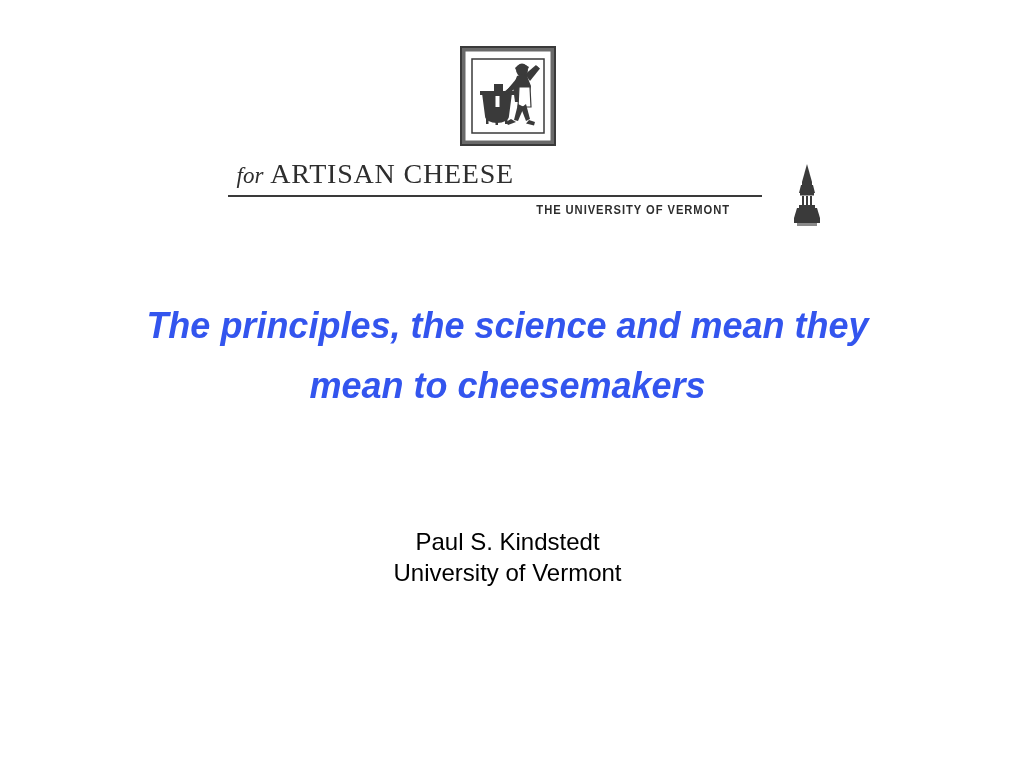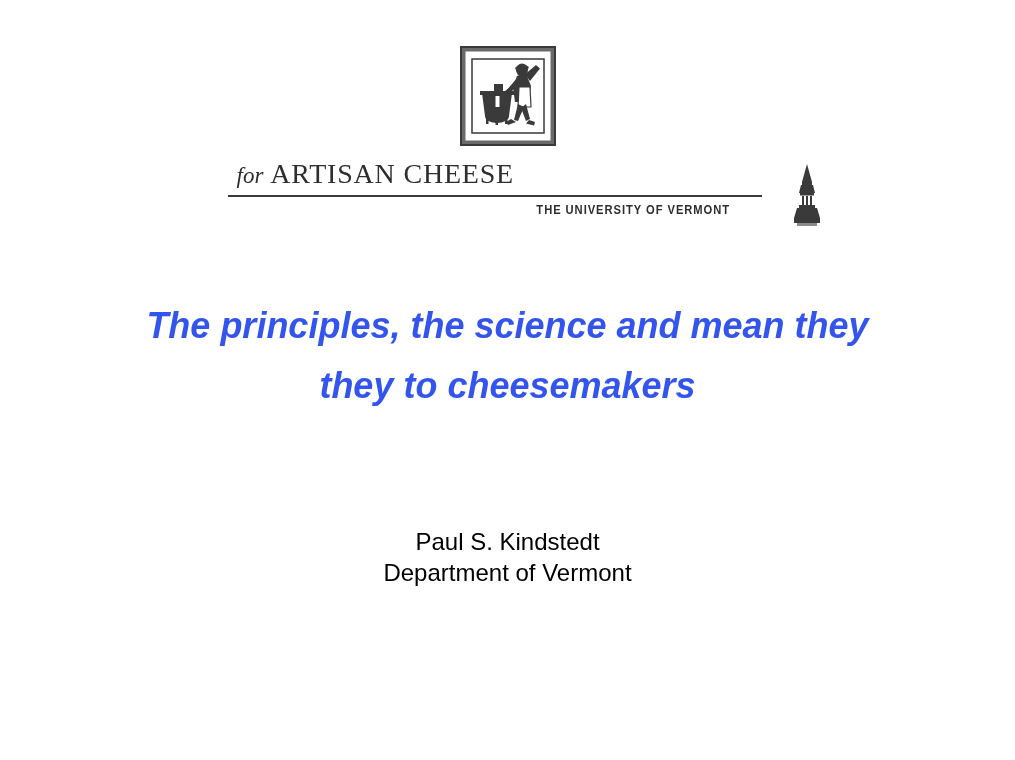--- a/index.html
+++ b/index.html
@@ -208,21 +208,21 @@
       </div>
 
       <div class="wm-rule"></div>
 
       <div class="wm-sub">THE UNIVERSITY OF VERMONT</div>
     </div>
   </div>
 
   <div class="title-block">
     <div class="subtitle">The principles, the science and mean they</div>
-    <div class="subtitle">they to cheesemakers</div>
+    <div class="subtitle">mean to cheesemakers</div>
   </div>
 
   <div class="author-block">
     <div class="author-line">Paul S. Kindstedt</div>
-    <div class="author-line">Department of Vermont</div>
+    <div class="author-line">University of Vermont</div>
   </div>
 
 </div>
 
 </body></html>

